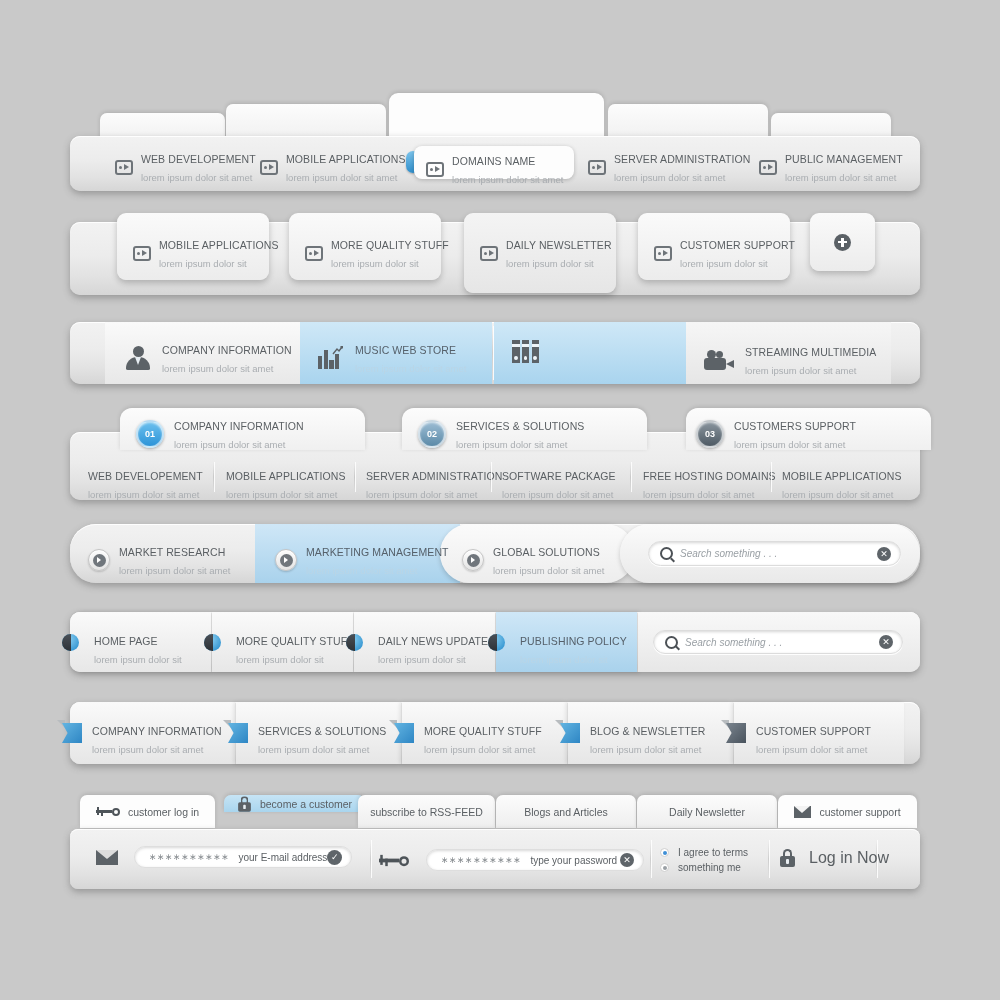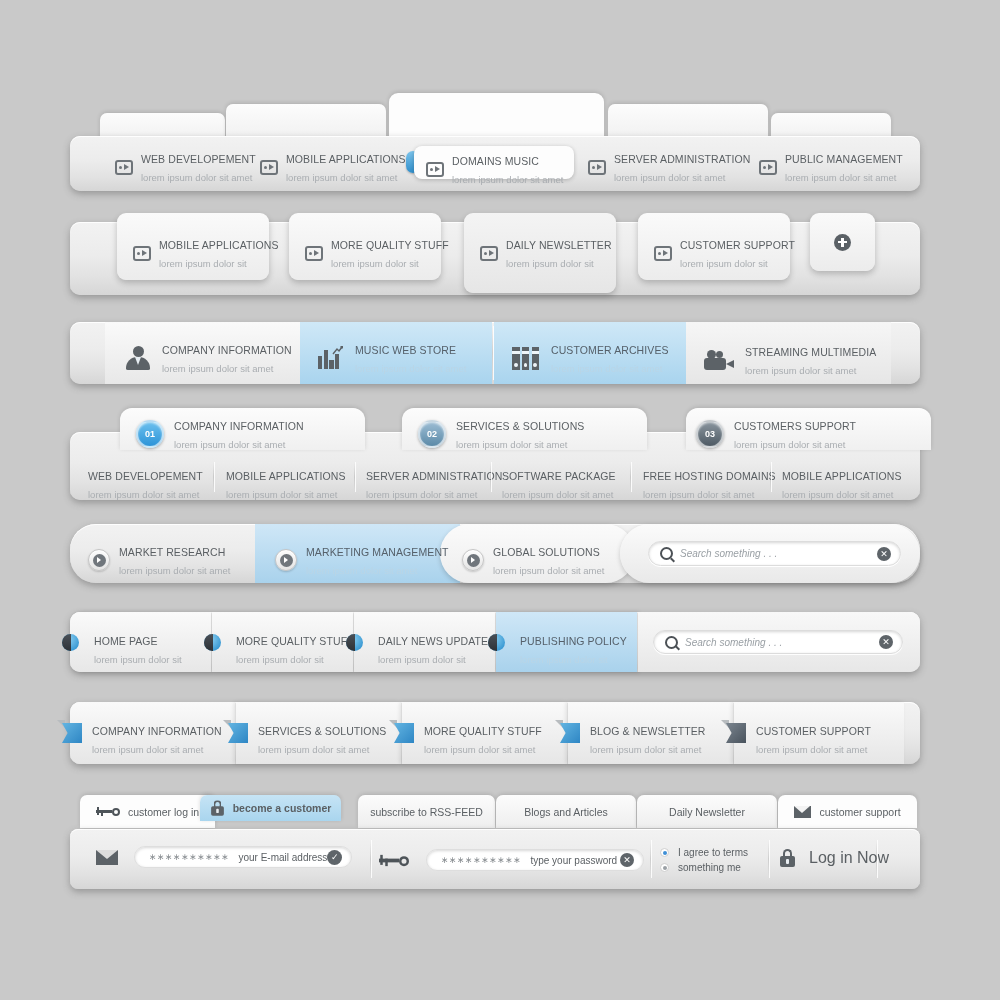--- a/index.html
+++ b/index.html
@@ -170,21 +170,21 @@
     <div class="itm" style="left:689px;top:13px;">
       <span class="ic icwin"></span>
       <span class="txt"><span class="t1">PUBLIC MANAGEMENT</span><br><span class="t2">lorem ipsum dolor sit amet</span></span>
     </div>
   </div>
 
   <div style="position:absolute;left:406px;top:151px;width:14px;height:22px;border-radius:8px;background:linear-gradient(to bottom,#7cc4ec,#2f8ecb);box-shadow:0 1px 2px rgba(0,0,0,.25);"></div>
   <div style="position:absolute;left:414px;top:146px;width:160px;height:33px;background:#fdfdfd;border-radius:8px;box-shadow:0 1px 4px rgba(0,0,0,.22);">
     <div class="itm" style="left:12px;top:5px;">
       <span class="ic icwin"></span>
-      <span class="txt"><span class="t1">DOMAINS MUSIC</span><br><span class="t2">lorem ipsum dolor sit amet</span></span>
+      <span class="txt"><span class="t1">DOMAINS NAME</span><br><span class="t2">lorem ipsum dolor sit amet</span></span>
     </div>
   </div>
 
   <div class="bar" style="left:70px;top:222px;width:850px;height:73px;"></div>
   <div style="position:absolute;left:117px;top:213px;width:152px;height:67px;background:linear-gradient(to bottom,#fafafa,#ececec);border-radius:9px;box-shadow:0 3px 6px rgba(0,0,0,.22);">
     <div class="itm" style="left:16px;top:22px;">
       <span class="ic icwin"></span>
       <span class="txt"><span class="t1">MOBILE APPLICATIONS</span><br><span class="t2">lorem ipsum dolor sit</span></span>
     </div>
   </div>
@@ -236,21 +236,20 @@
     </div>
   </div>
   <div class="divv" style="left:492px;top:326px;height:54px;"></div>
   <div style="position:absolute;left:494px;top:322px;width:192px;height:62px;background:linear-gradient(to bottom,#cfe8f7,#a9d4ee);">
     <div class="itm" style="left:18px;top:18px;">
       <span class="bind">
           <s style="left:0;"></s>
           <s style="left:9.8px;"></s>
           <s style="left:19.6px;"></s>
         </span>
-      <span class="txt" style="margin-left:11px;"><span class="t1 on">CUSTOMER ARCHIVES</span><br><span class="t2 on">lorem ipsum dolor sit amet</span></span>
     </div>
   </div>
   <div style="position:absolute;left:686px;top:322px;width:205px;height:62px;background:linear-gradient(to bottom,#f6f6f6,#e6e6e6);">
     <div class="itm" style="left:18px;top:20px;">
       <span class="cam">
           <span class="r1"></span>
           <span class="r2"></span>
           <span class="bdy"></span>
           <span class="lens"></span>
         </span>
@@ -401,21 +400,21 @@
   </div>
 
   <div>
     <div class="tab white" style="left:80px;top:795px;width:135px;height:33px;">
       <span class="key" style="margin-right:8px;">
           <span class="keyb"></span>
           <span class="keyb2"></span>
         </span>
       <span class="tl">customer log in</span>
     </div>
-    <div class="tab sel" style="left:200px;top:795px;width:141px;height:26px;font-weight:bold;">
+    <div class="tab sel" style="left:224px;top:795px;width:141px;height:17px;">
       <span class="lock" style="margin-right:8px;transform:scale(.85);">
           <span class="sh"></span>
           <span class="bd"></span>
         </span>
       <span class="tl">become a customer</span>
     </div>
     <div class="tab" style="left:358px;top:795px;width:137px;height:33px;">
       <span class="tl">subscribe to RSS-FEED</span>
     </div>
     <div class="tab" style="left:496px;top:795px;width:140px;height:33px;">

